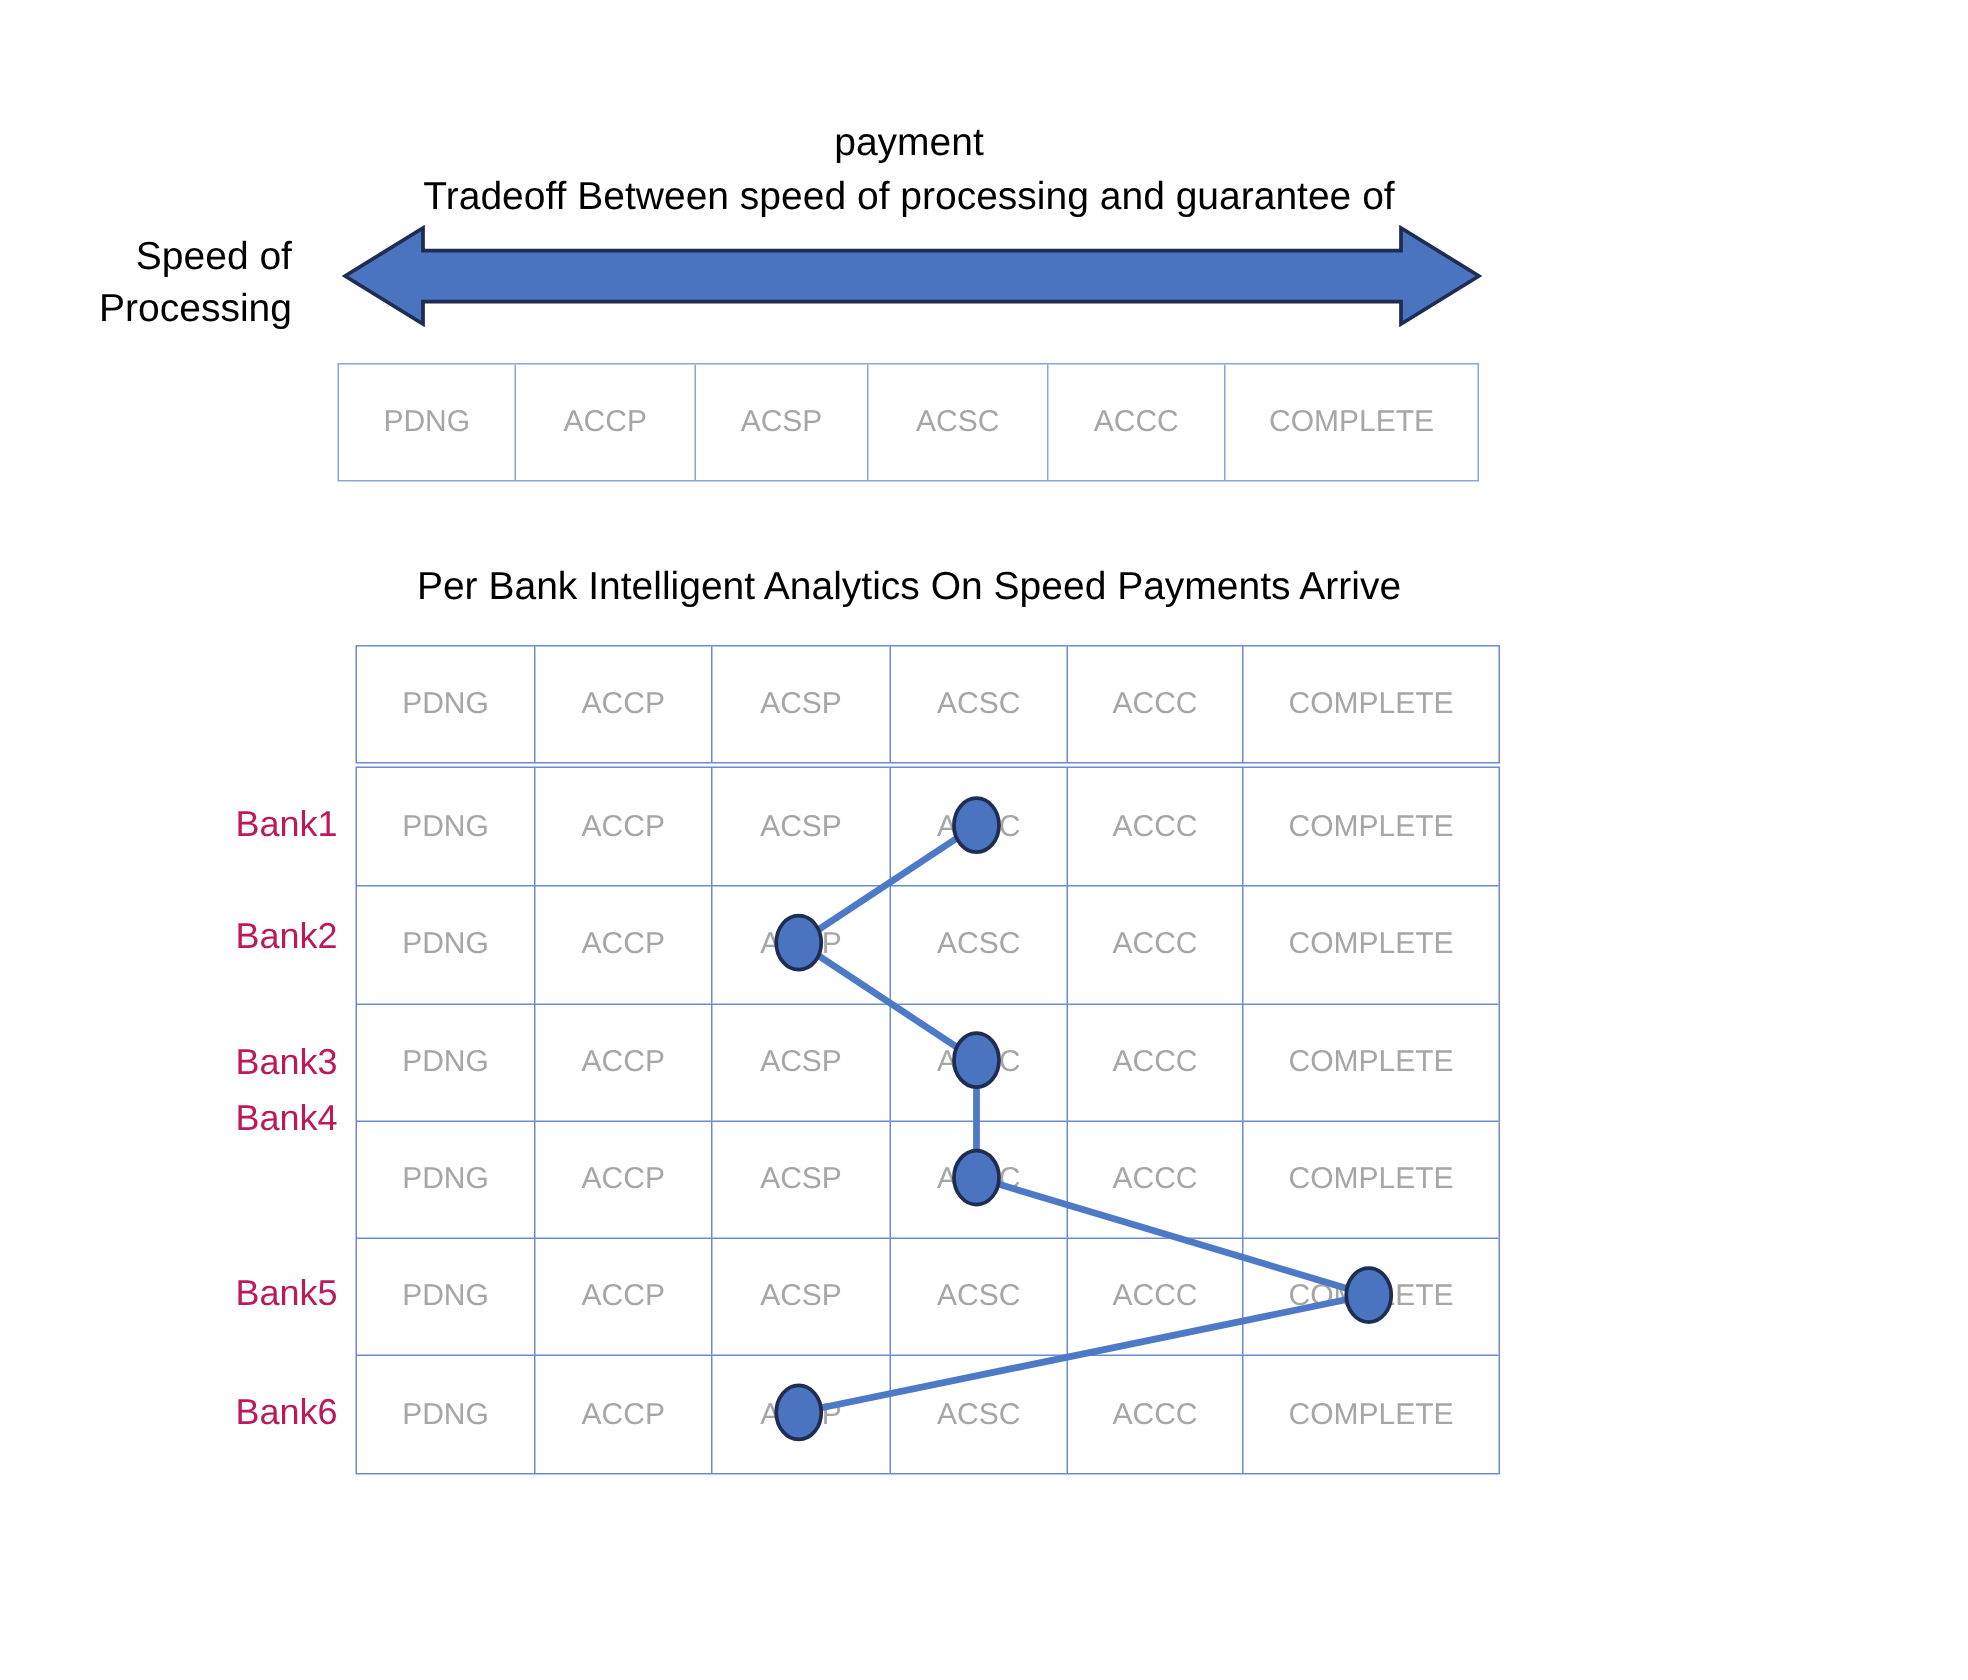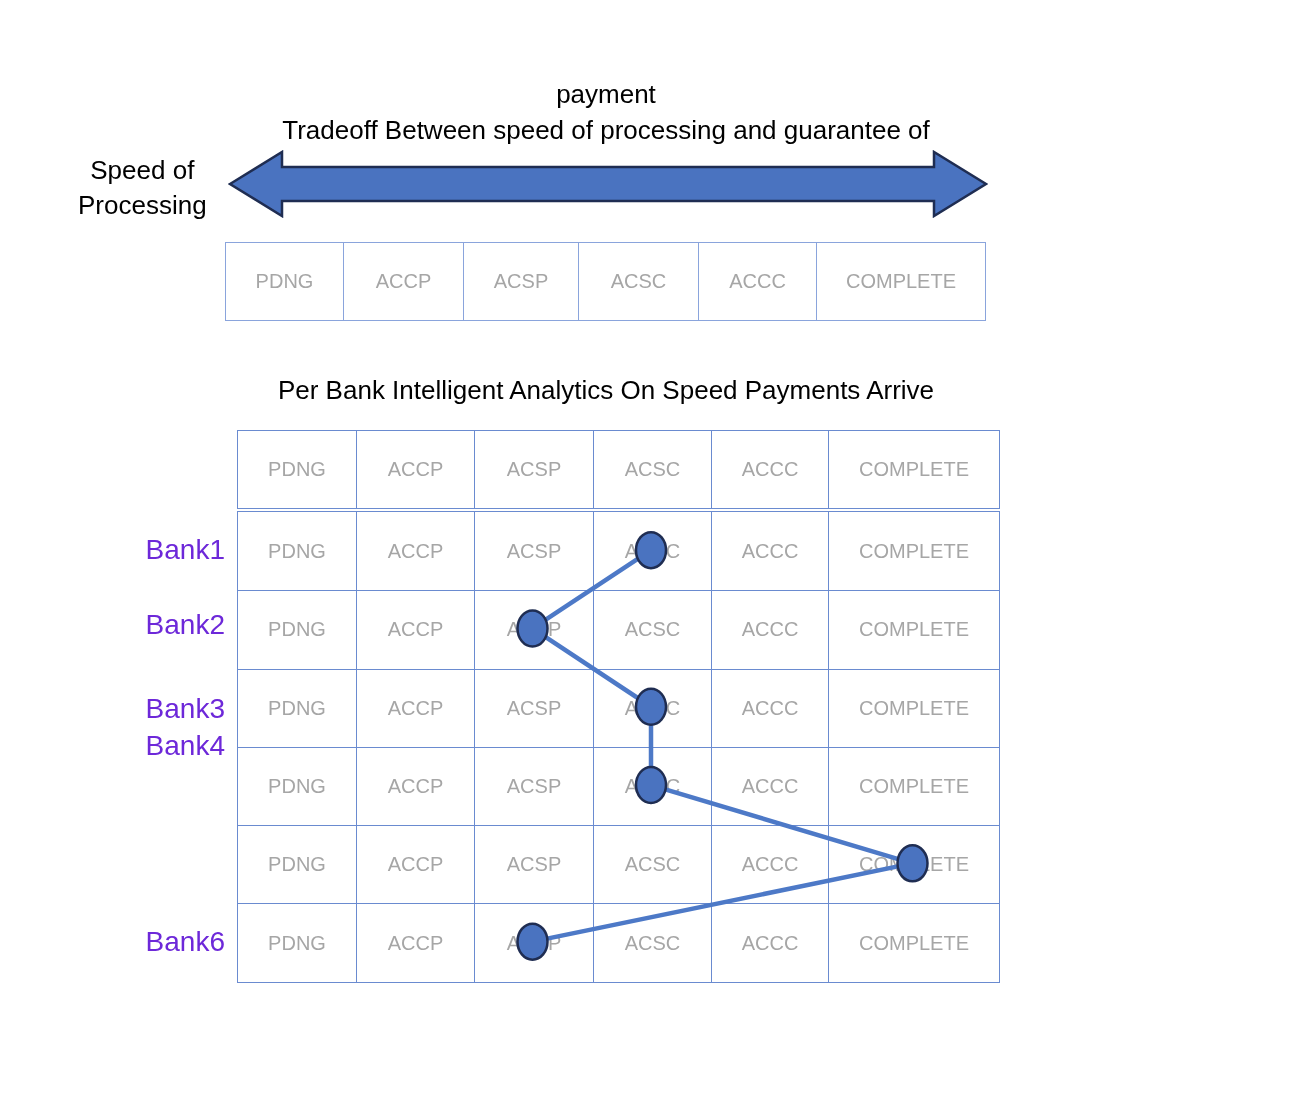--- a/index.html
+++ b/index.html
@@ -22,27 +22,27 @@
   }
   .title-1{top:76px;left:256px;width:700px;}
   .title-2{top:372px;left:206px;width:800px;}
   .side-label{
     position:absolute;
     font-size:26px;
     line-height:35px;
     color:#000;
     font-weight:500;
   }
-  .label-left{top:153px;left:78px;text-align:center;}
+  .label-left{top:153px;left:66px;text-align:right;}
   .label-right{top:169px;left:1000px;white-space:nowrap;}
   .bank-label{
     position:absolute;
     left:80px;width:145px;height:78px;
     display:flex;align-items:center;justify-content:flex-end;
-    font-size:28px;font-weight:500;color:#6d28d9;
+    font-size:24px;font-weight:500;color:#be185d;
   }
   
   .arrow-svg{position:absolute;left:228px;top:150px;}
   
   .stage-row{
     position:absolute;
     display:grid;
     background:#fff;
   }
   .row-1{
@@ -124,20 +124,21 @@
     <div class="cell">ACSP</div>
     <div class="cell">ACSC</div>
     <div class="cell">ACCC</div>
     <div class="cell">COMPLETE</div>
   </div>
 
   <div class="bank-label" style="top:511px">Bank1</div>
   <div class="bank-label" style="top:586px">Bank2</div>
   <div class="bank-label" style="top:670px">Bank3</div>
   <div class="bank-label" style="top:707px">Bank4</div>
+  <div class="bank-label" style="top:824.2px">Bank5</div>
   <div class="bank-label" style="top:902.5px">Bank6</div>
 
   <div class="bank-grid">
 
     <div class="cell">PDNG</div>
     <div class="cell">ACCP</div>
     <div class="cell">ACSP</div>
     <div class="cell">ACSC</div>
     <div class="cell">ACCC</div>
     <div class="cell">COMPLETE</div>

